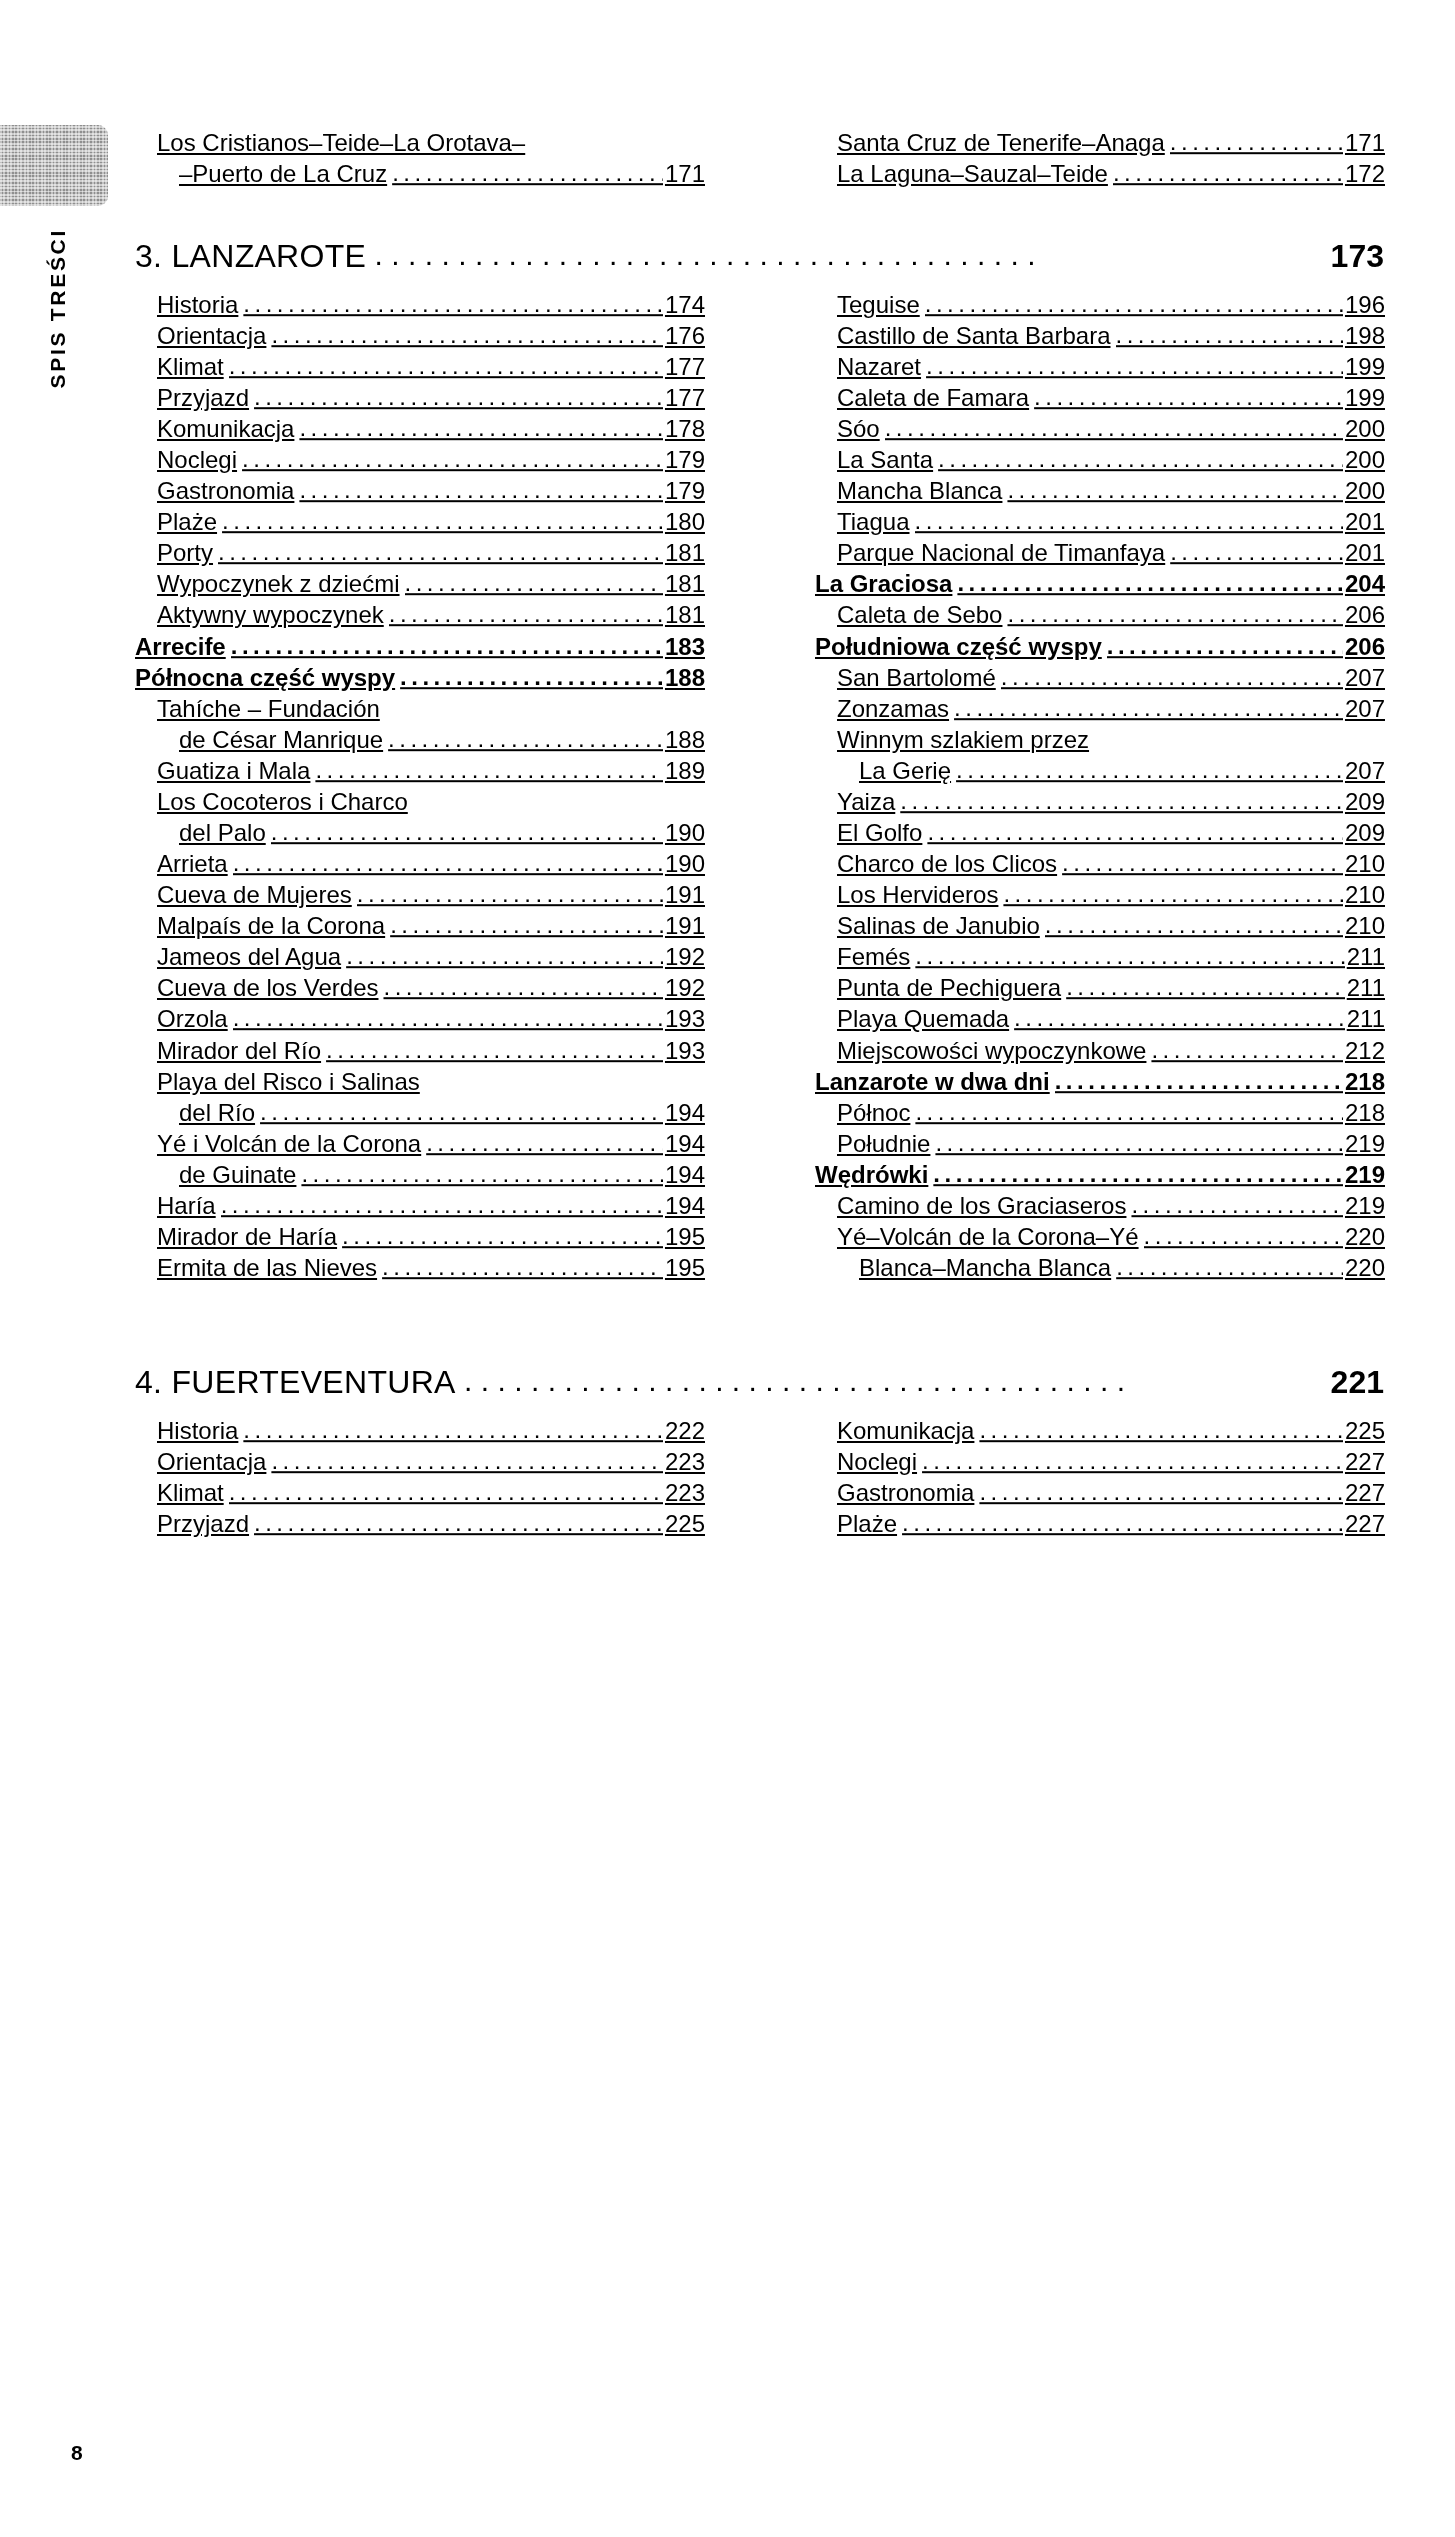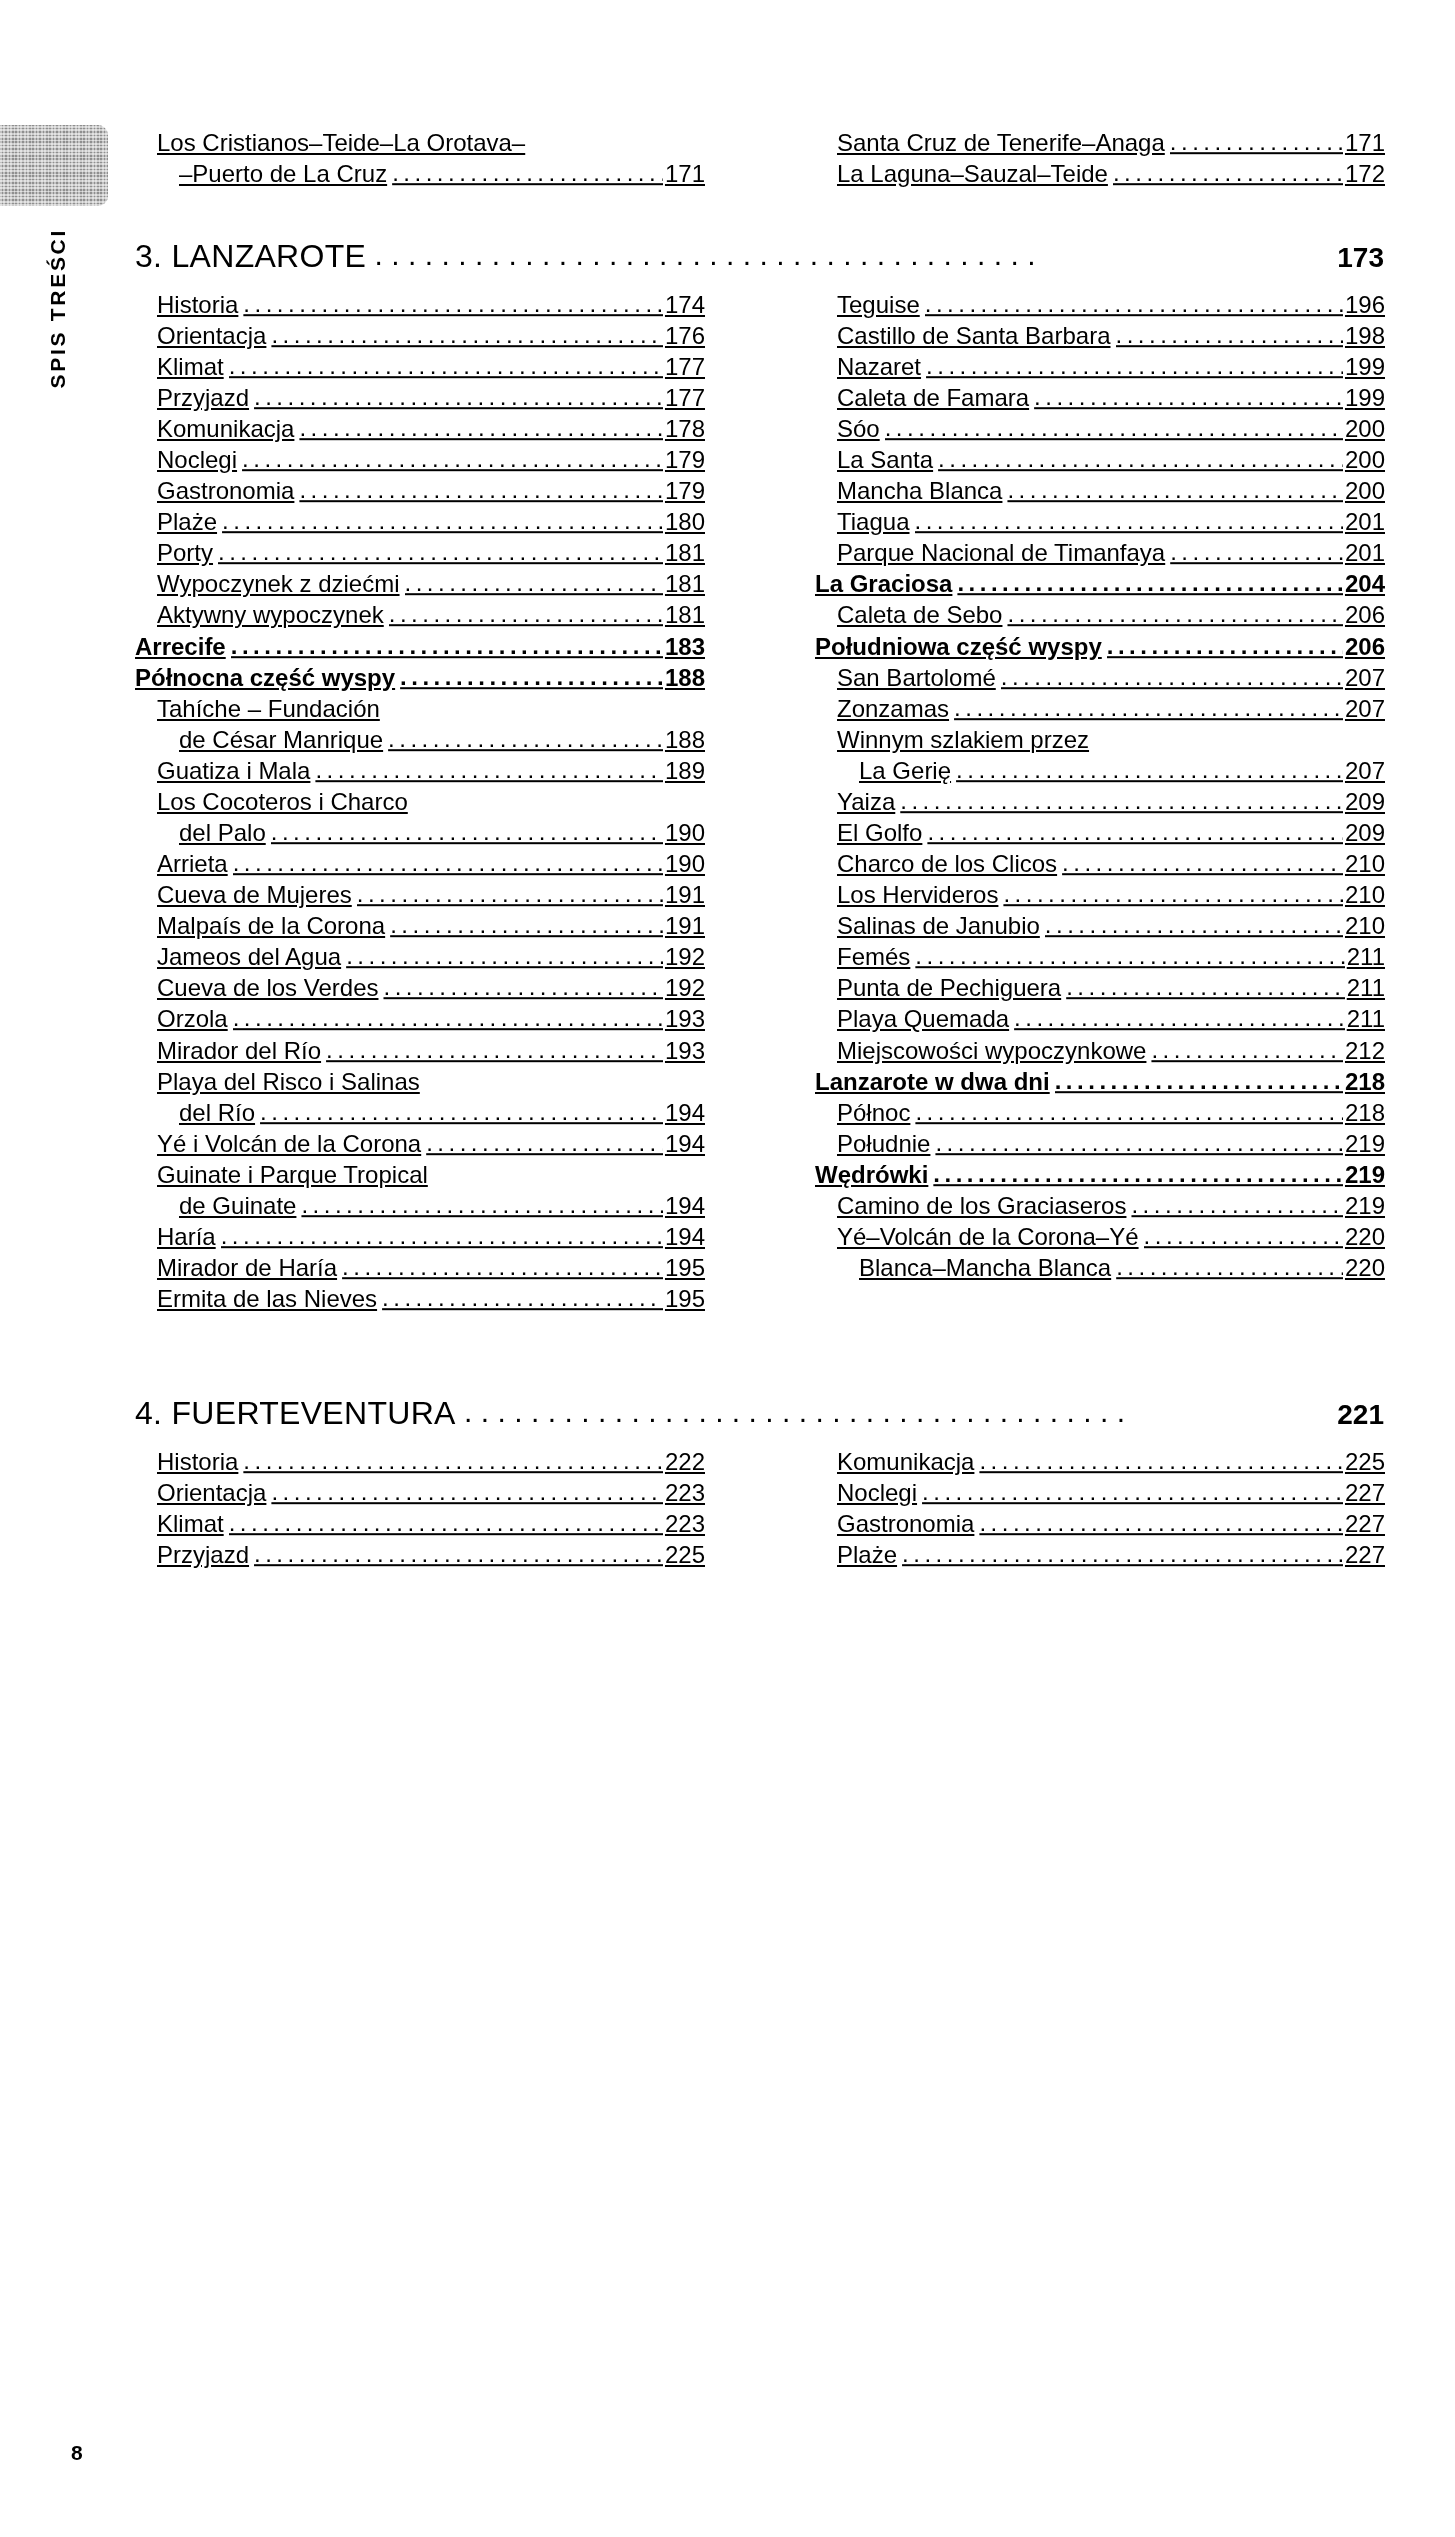--- a/index.html
+++ b/index.html
@@ -113,21 +113,21 @@
   }
   .chapter .txt { flex: 0 0 auto; letter-spacing: 0.3px; }
   .chapter .dots {
     flex: 1 1 auto;
     overflow: hidden;
     margin: 0 5px 0 8.4px;
     letter-spacing: 8.4px;
     font-size: 30px;
     transform: translateY(-2.5px);
   }
-  .chapter .pg { flex: 0 0 auto; font-weight: bold; font-size: 28px; }
+  .chapter .pg { flex: 0 0 auto; font-weight: bold; font-size: 32px; }
 
   .top-block { margin-bottom: 49px; }
   .chapter-row { margin-bottom: 13.5px; }
   .section-gap { height: 81px; }
 </style>
 </head>
 <body>
 
 <div class="side-tab"></div>
 <div class="side-label">
@@ -305,25 +305,20 @@
           <div class="line lvl3">
             <span class="txt">del Río</span>
             <span class="dots">............................................................</span>
             <span class="pg">194</span>
           </div>
           <div class="line lvl2">
             <span class="txt">Yé i Volcán de la Corona</span>
             <span class="dots">............................................................</span>
             <span class="pg">194</span>
           </div>
-          <div class="line lvl2 nodots">
-            <span class="txt">Guinate i Parque Tropical</span>
-            <span class="dots">............................................................</span>
-            <span class="pg"></span>
-          </div>
           <div class="line lvl3">
             <span class="txt">de Guinate</span>
             <span class="dots">............................................................</span>
             <span class="pg">194</span>
           </div>
           <div class="line lvl2">
             <span class="txt">Haría</span>
             <span class="dots">............................................................</span>
             <span class="pg">194</span>
           </div>

